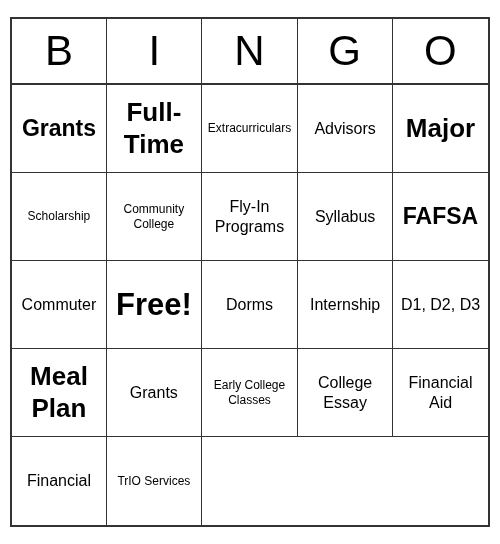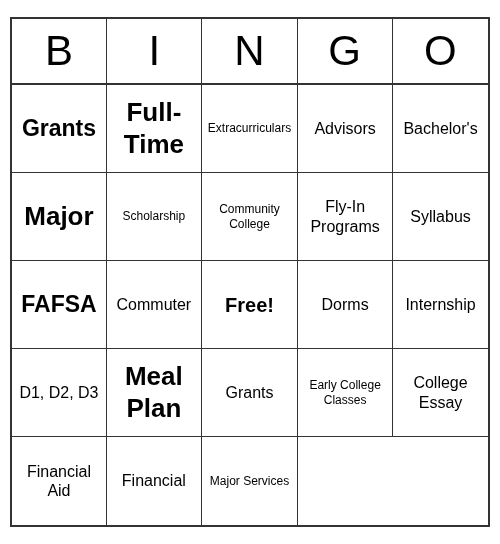--- a/index.html
+++ b/index.html
@@ -64,21 +64,21 @@
       font-size: 23px;
       font-weight: bold;
     }
     .size-md {
       font-size: 16px;
     }
     .size-sm {
       font-size: 12px;
     }
     .free-cell {
-      font-size: 20px;
+      font-size: 31px;
       font-weight: bold;
       text-align: right;
     }
   </style>
 </head>
 <body>
 
 <div class="bingo-card">
   <div class="bingo-header">
   <div class="bingo-header-cell">B</div>
@@ -92,23 +92,20 @@
         <span class="cell-text size-lg">Grants</span>
       </div>
       <div class="bingo-cell">
         <span class="cell-text size-xl">Full-Time</span>
       </div>
       <div class="bingo-cell">
         <span class="cell-text size-sm">Extracurriculars</span>
       </div>
       <div class="bingo-cell">
         <span class="cell-text size-md">Advisors</span>
-      </div>
-      <div class="bingo-cell">
-        <span class="cell-text size-md">Bachelor's</span>
       </div>
       <div class="bingo-cell">
         <span class="cell-text size-xl">Major</span>
       </div>
       <div class="bingo-cell">
         <span class="cell-text size-sm">Scholarship</span>
       </div>
       <div class="bingo-cell">
         <span class="cell-text size-sm">Community College</span>
       </div>
@@ -148,16 +145,16 @@
       <div class="bingo-cell">
         <span class="cell-text size-md">College Essay</span>
       </div>
       <div class="bingo-cell">
         <span class="cell-text size-md">Financial Aid</span>
       </div>
       <div class="bingo-cell">
         <span class="cell-text size-md">Financial</span>
       </div>
       <div class="bingo-cell">
-        <span class="cell-text size-sm">Major Services</span>
+        <span class="cell-text size-sm">TrIO Services</span>
       </div>
     </div>
 </div>
 
 </body></html>

